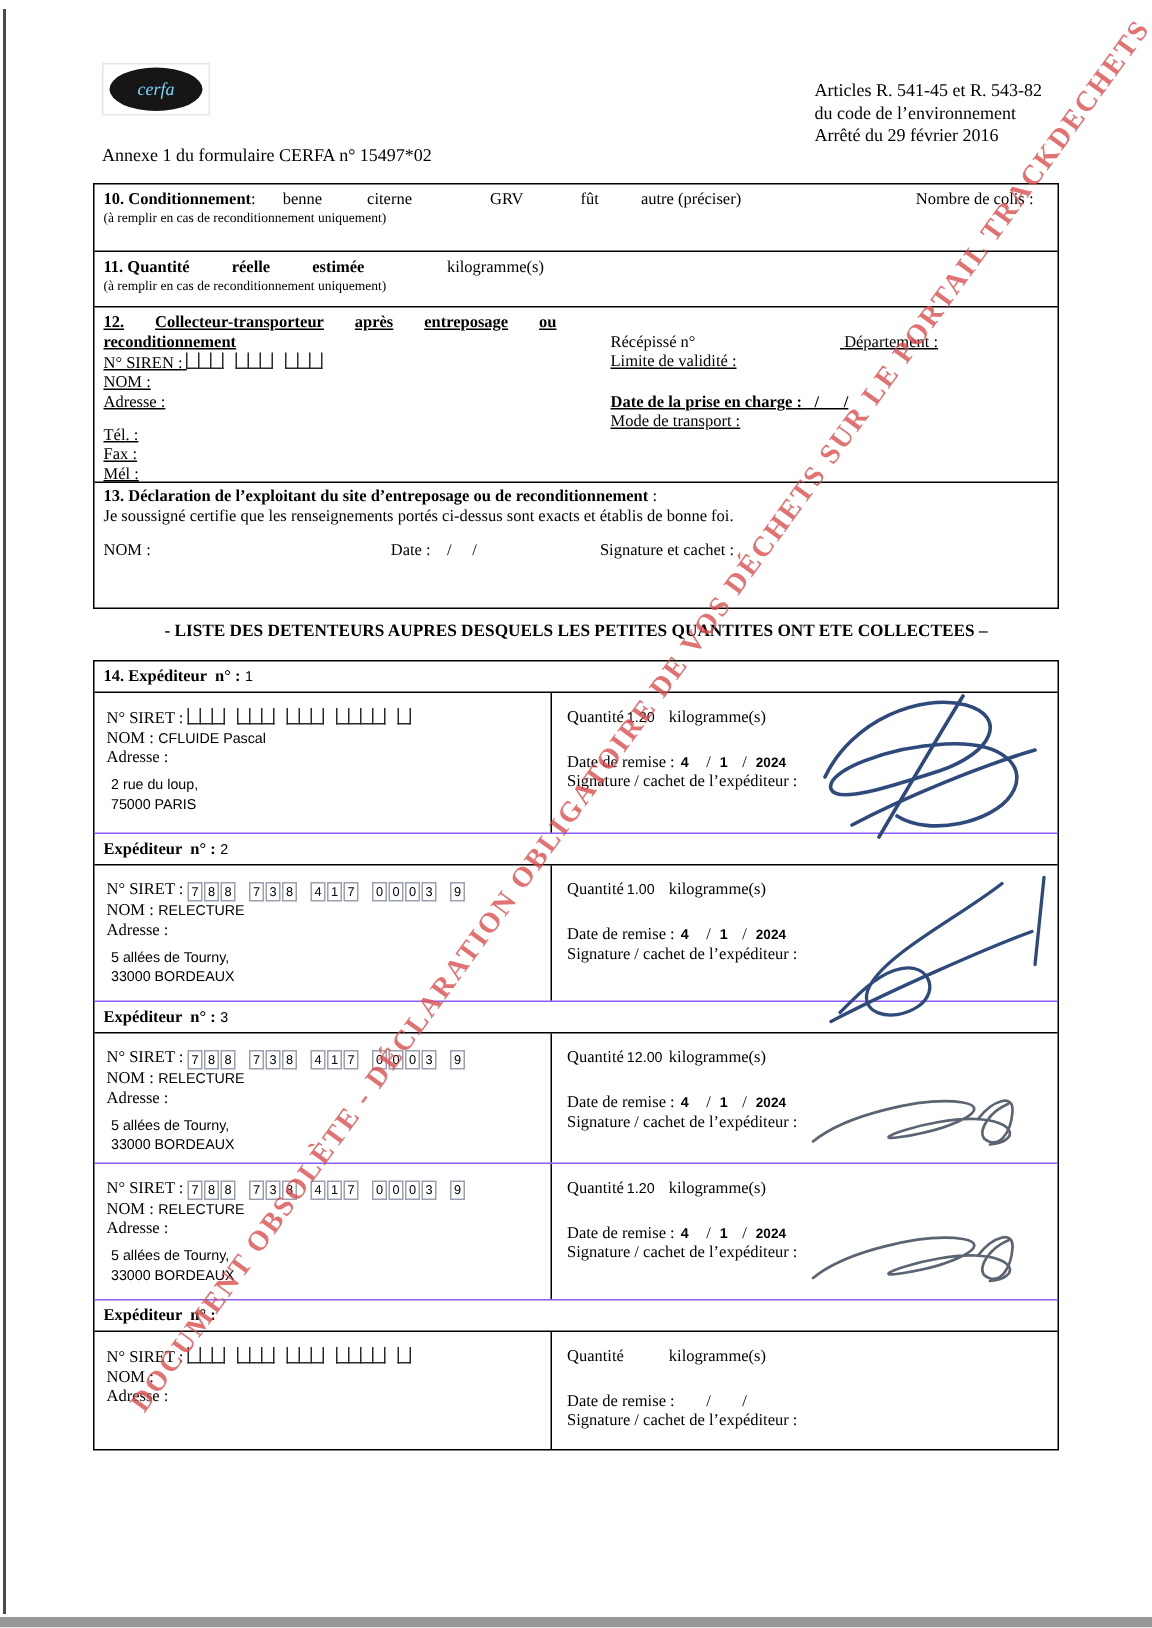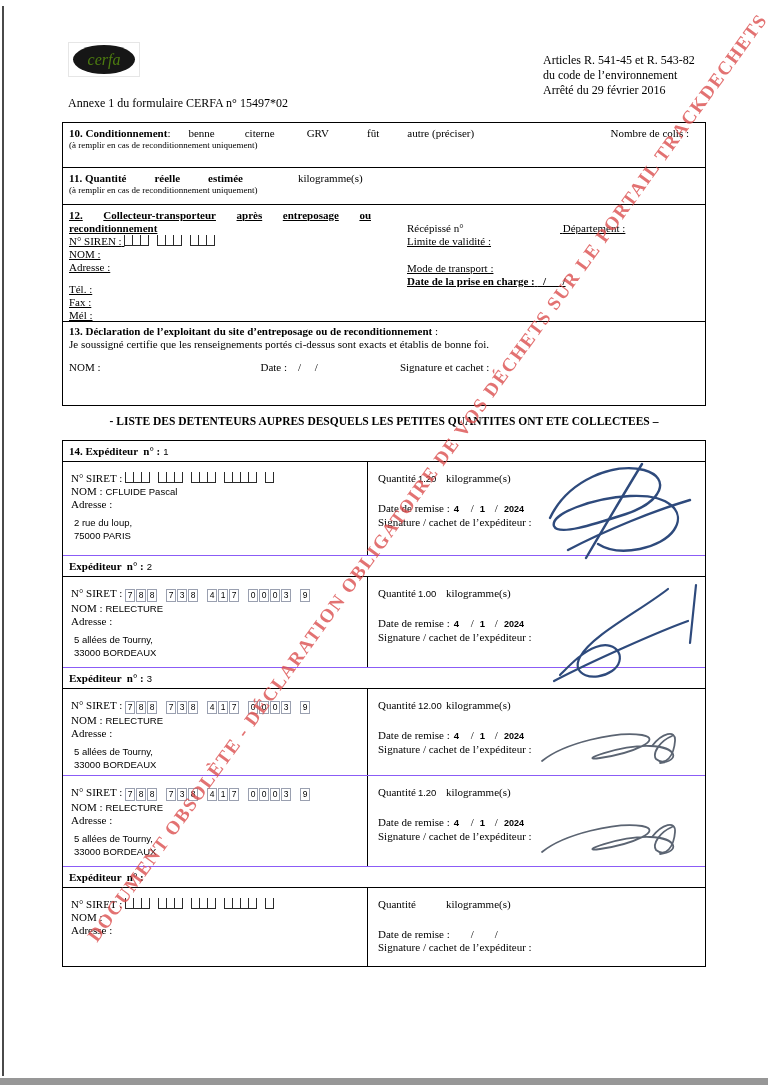--- a/index.html
+++ b/index.html
@@ -7,38 +7,38 @@
        font-family:"Liberation Serif",serif;color:#000;}
   .pre{white-space:pre;}
   .b{font-weight:bold;}
   .sans{font-family:"Liberation Sans",sans-serif;font-size:9.5px;}
   
   .page-edge{position:absolute;left:2px;top:6px;width:2px;height:1070px;background:#4a4a4a;}
   .bottom-strip{position:absolute;left:0;bottom:0;width:768px;height:7px;background:#979797;}
   
   .cerfa-wrap{position:absolute;left:68px;top:42px;border:1px solid #e6e6e6;padding:2px 4px;background:#fff;}
   .cerfa-oval{width:62px;height:29px;background:#161616;border-radius:50%;display:flex;align-items:center;justify-content:center;}
-  .cerfa-oval span{color:#4d7c0f;font-style:italic;font-size:16px;font-family:"Liberation Serif",serif;}
+  .cerfa-oval span{color:#7dd3fc;font-style:italic;font-size:12px;font-family:"Liberation Serif",serif;}
   .annexe{position:absolute;left:68px;top:96px;font-size:12px;}
   .refs{position:absolute;left:543px;top:53px;font-size:12px;line-height:15px;}
   
   .watermark{position:absolute;left:-114px;top:524px;width:1000px;text-align:center;
     transform:rotate(-54deg);font-weight:bold;font-size:19px;letter-spacing:1.5px;
     opacity:.8;z-index:6;pointer-events:none;white-space:nowrap;}
   
   .form-area{position:absolute;left:62px;top:122px;width:644px;font-size:11px;}
   .tbl{border:1.5px solid #000;}
   .row{border-top:1px solid #000;}
   .row:first-child{border-top:none;}
   .note{font-size:9px;padding-left:6px;line-height:11px;}
   .line{line-height:13px;}
   
   .row10{height:44px;}
   .r10-line{display:flex;align-items:baseline;padding:4px 16px 0 6px;line-height:13px;justify-content:center;}
-  .o1{margin-left:18px;}.o2{margin-left:30px;}.o3{margin-left:32px;font-family:Liberation Serif, serif;}.o4{margin-left:38px;}.o5{margin-left:28px;}
+  .o1{margin-left:18px;}.o2{margin-left:30px;}.o3{margin-left:52px;font-family:Liberation Serif, serif;}.o4{margin-left:38px;}.o5{margin-left:28px;}
   .nbcolis{margin-left:auto;}
   
   .row11{height:36px;}
   .r11-line{display:flex;align-items:baseline;padding:4px 6px 0 6px;line-height:13px;}
   .w1{margin-left:28px;}.w2{margin-left:28px;}.unit11{margin-left:55px;font-weight:normal;}
   
   .row12{height:112px;display:flex;padding-top:4px;box-sizing:content-box;text-decoration:underline;}
   .s12-left{width:322px;padding-left:6px;}
   .s12-right{flex:1;padding-left:16px;padding-top:13px;}
   .jline{display:flex;justify-content:space-between;width:302px;font-weight:bold;line-height:13px;}
@@ -165,25 +165,25 @@
         <div class="line pre">Fax :</div>
         <div class="line pre">Mél :</div>
       </div>
       <div class="s12-right">
         <div class="line">
           <span class="recepisse-lbl pre">Récépissé n°</span>
           <span class="pre">Département :</span>
         </div>
         <div class="line pre">Limite de validité :</div>
         <div class="gap14"></div>
-        <div class="line pre">Mode de transport :</div>
         <div class="line">
           <span class="b pre">Date de la prise en charge :</span>
           <span class="b pre">  /      /</span>
         </div>
+        <div class="line pre">Mode de transport :</div>
         <div class="gap12"></div>
       </div>
     </div>
 
     <div class="row row13">
       <div class="line"><span class="b">13. Déclaration de l’exploitant du site d’entreposage ou de reconditionnement</span><span> :</span></div>
       <div class="line">Je soussigné certifie que les renseignements portés ci-dessus sont exacts et établis de bonne foi.</div>
       <div class="r13-nomline">
         <span class="pre">NOM :</span>
         <span class="r13-date pre"><span>Date :</span><span>    /     /</span></span>

